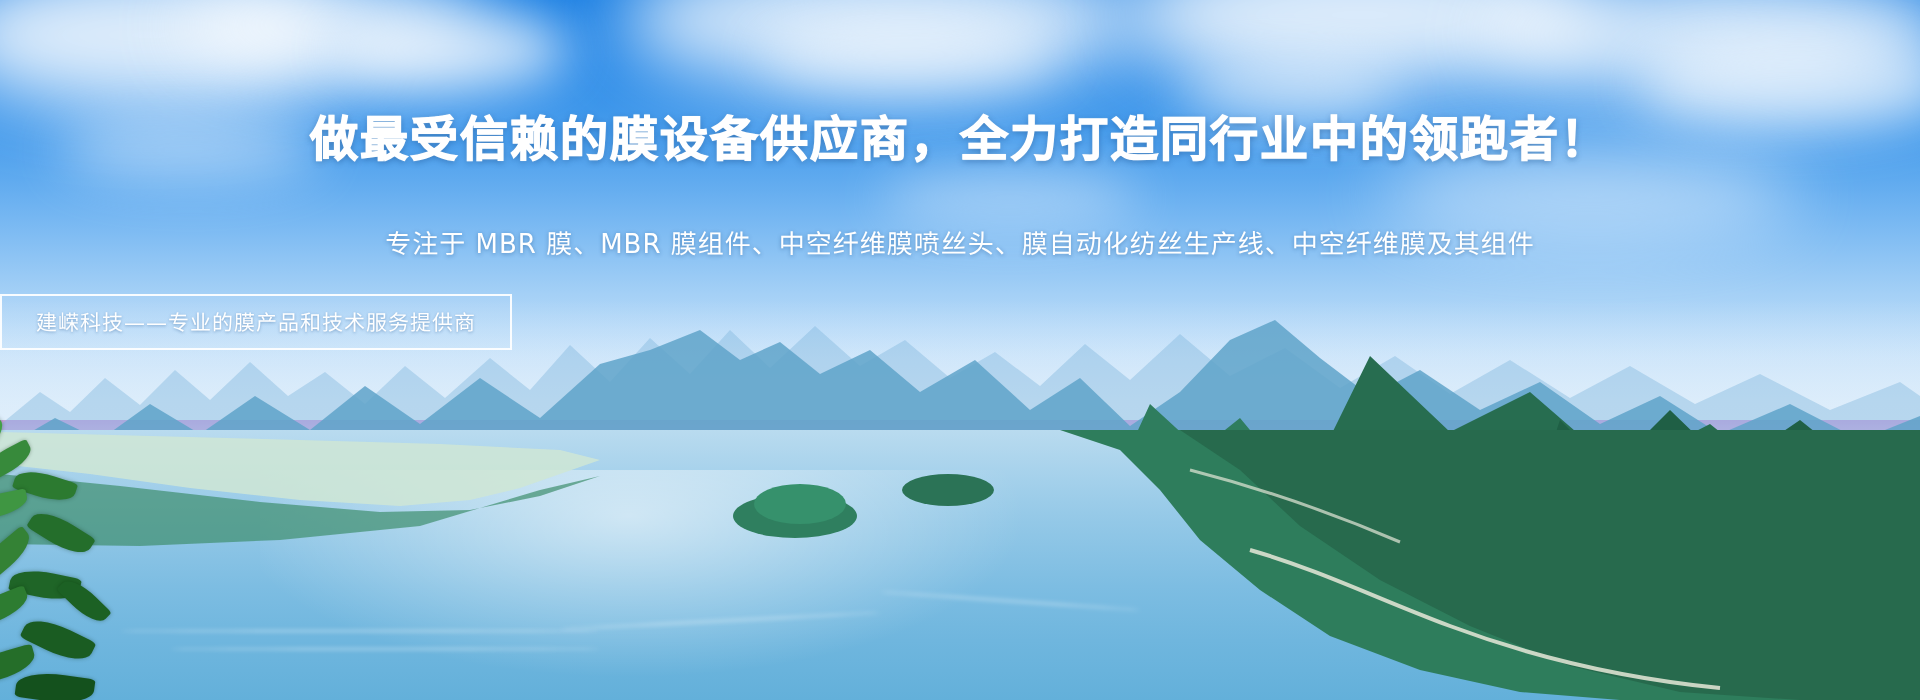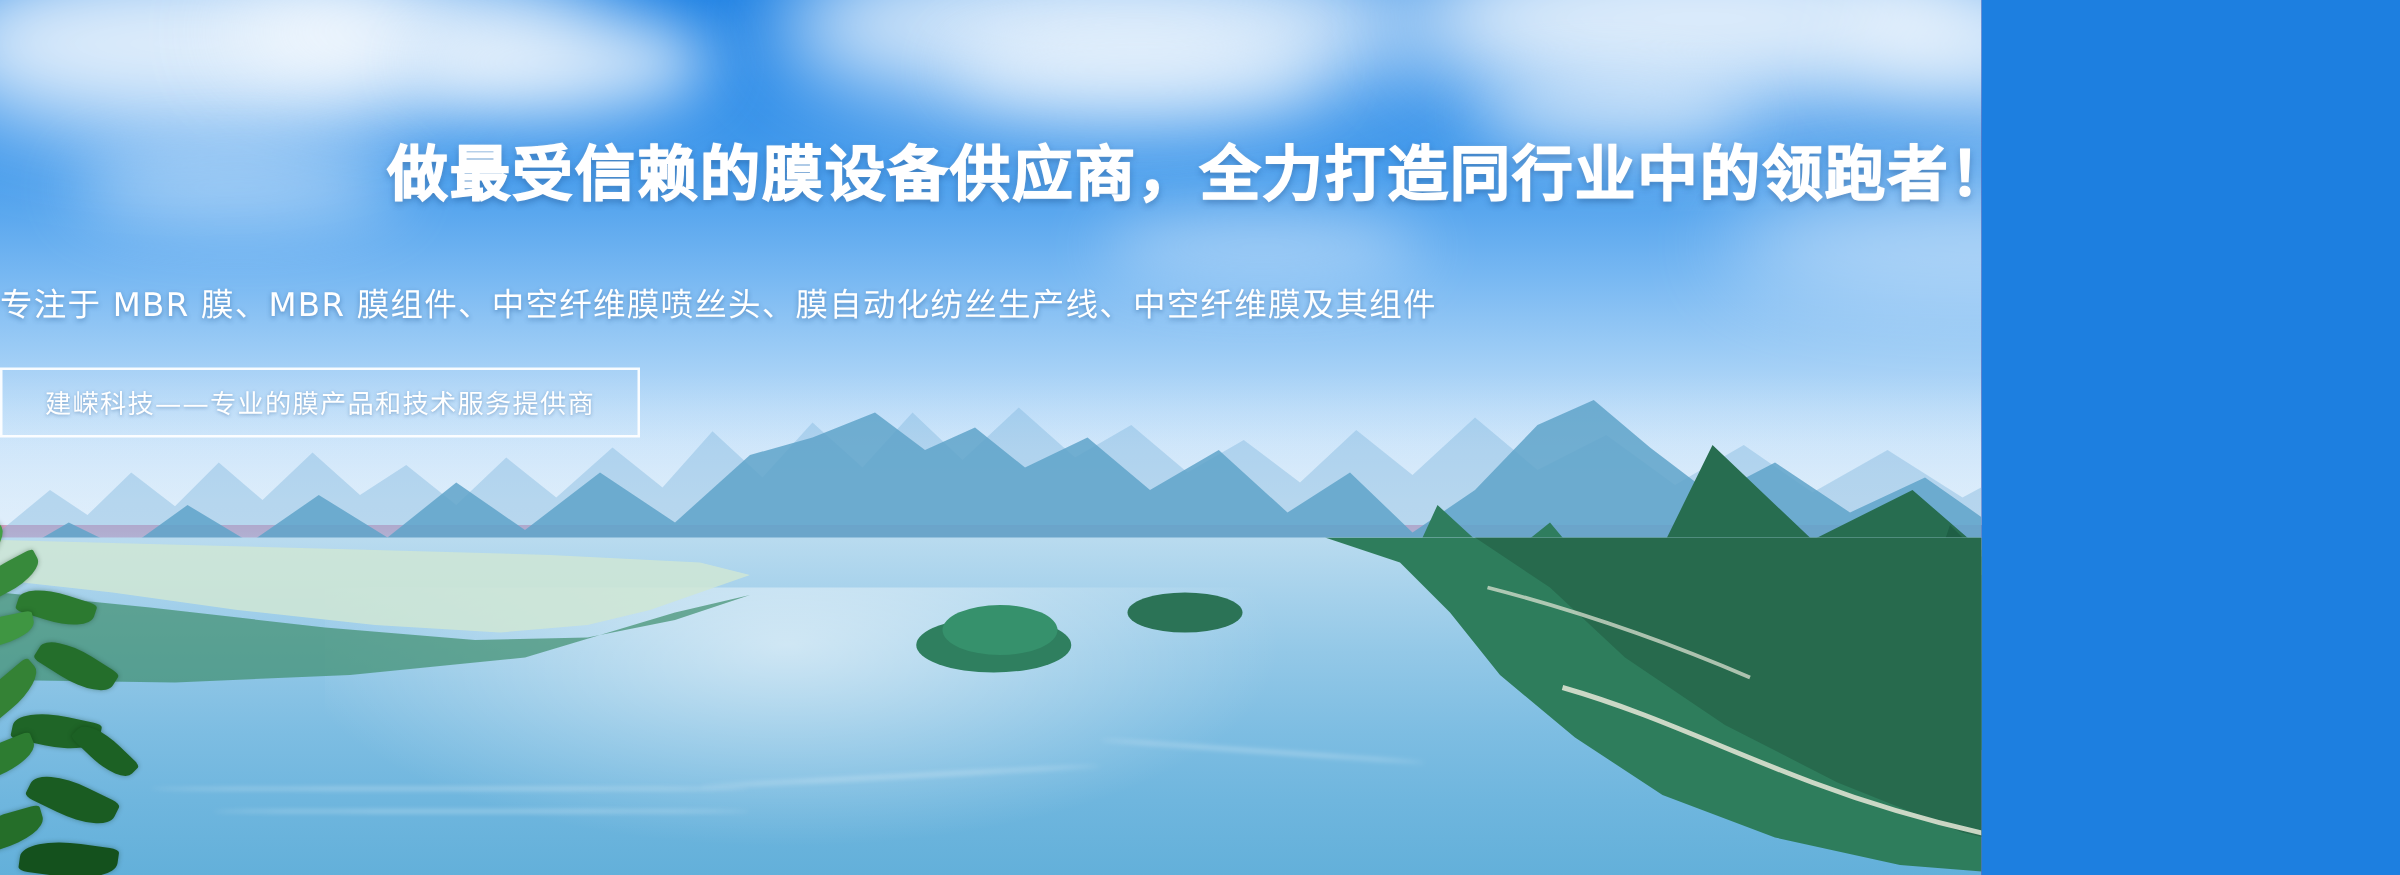--- a/index.html
+++ b/index.html
@@ -3,22 +3,22 @@
 <meta charset="utf-8">
 <title>Hero Banner</title>
 <style>
   html,body{margin:0;padding:0;}
   body{
     width:1920px;height:700px;overflow:hidden;
     font-family:"Liberation Sans","DejaVu Sans",sans-serif;
     background:#1d7fe0;
   }
   .banner{
-    position:relative;width:1585px;height:700px;overflow:hidden;
-    background:#be185d;
+    position:relative;width:1920px;height:700px;overflow:hidden;
+    background:#a21caf;
   }
 
   
   .sky{
     position:absolute;left:0;top:0;width:1920px;height:420px;
     background:
       linear-gradient(to bottom,
         #1a7fe3 0%,
         #2b8be8 16%,
         #4a9eec 34%,
@@ -88,21 +88,21 @@
     font-weight:bold;
     letter-spacing:2px;
     color:#ffffff;
     white-space:nowrap;
     text-shadow:0 2px 6px rgba(10,60,120,.45), 0 0 2px rgba(255,255,255,.6);
     font-family:"DejaVu Sans","Liberation Sans",sans-serif;
     -webkit-text-stroke:1.2px #ffffff;
   }
   .subtitle{
     position:absolute;top:223px;left:0;width:1920px;
-    text-align:left;
+    text-align:center;
     font-size:26px;
     color:#ffffff;
     letter-spacing:1px;
     white-space:nowrap;
     text-shadow:0 1px 4px rgba(20,70,130,.45);
     font-family:"DejaVu Sans","Liberation Sans",sans-serif;
   }
   .tagline-wrap{
     position:absolute;top:294px;left:0;width:1920px;text-align:left;
   }

